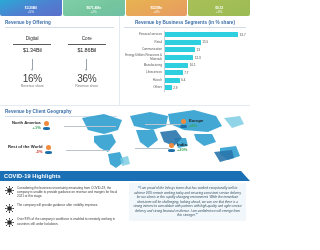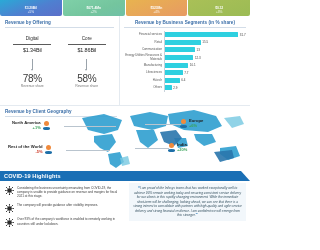--- a/index.html
+++ b/index.html
@@ -126,29 +126,29 @@
     <div class="col-left">
       <div class="panel-title">Revenue by Offering</div>
       <div class="hr-blue" style="margin-top:1.5px;"></div>
 
       <div class="offer-wrap">
         <div class="offer">
           <div class="offer-name">Digital</div>
           <div class="offer-rule"></div>
           <div class="offer-amt">$1.34Bil</div>
           <div class="offer-arrow"></div>
-          <div class="offer-pct">78%</div>
+          <div class="offer-pct">16%</div>
           <div class="offer-sub">Revenue share</div>
         </div>
         <div class="offer">
           <div class="offer-name">Core</div>
           <div class="offer-rule"></div>
           <div class="offer-amt">$1.86Bil</div>
           <div class="offer-arrow"></div>
-          <div class="offer-pct">58%</div>
+          <div class="offer-pct">36%</div>
           <div class="offer-sub">Revenue share</div>
         </div>
       </div>
     </div>
 
     <div class="col-right">
       <div class="panel-title" style="text-align:center;">Revenue by Business Segments (in % share)</div>
       <div class="hr-blue" style="margin-top:1.5px;"></div>
       <div class="chart" id="segments-chart">
           <div class="bar-row">

